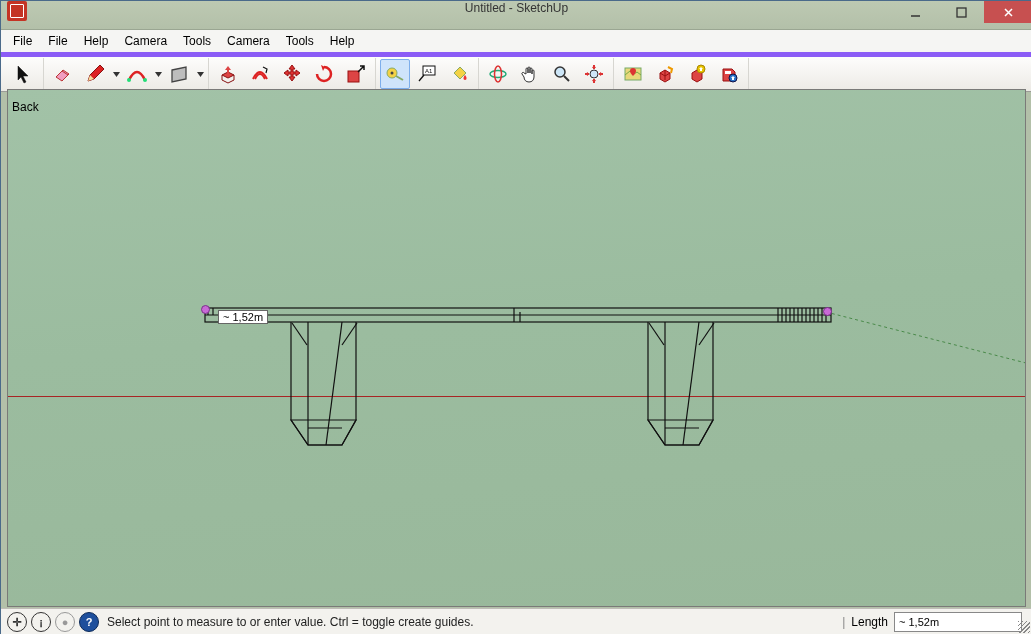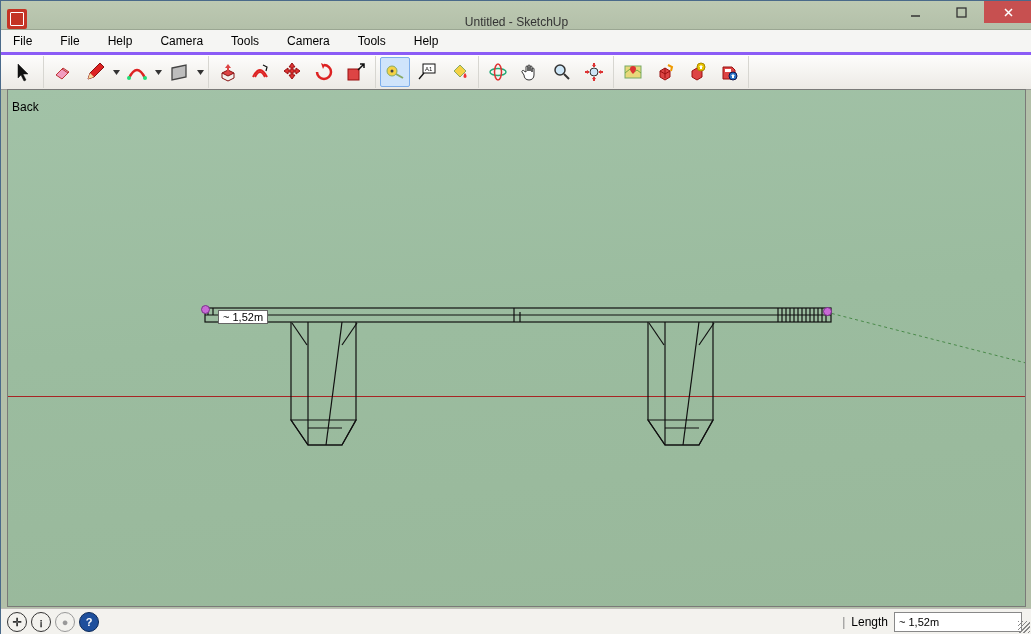--- a/index.html
+++ b/index.html
@@ -1,25 +1,25 @@
 <!DOCTYPE html>
 <html><head>
 <meta charset="utf-8">
 <style>
 html,body{margin:0;padding:0;font-family:"Segoe UI",Tahoma,sans-serif;font-size:12px;overflow:hidden;background:#c6c6c6}
 .window{width:1031px;height:634px;position:relative;background:#b3c0a9;border:1px solid #4a6a8a}
-.titlebar{height:28px;background:linear-gradient(#bdc9b2,#b3c0a9);display:flex;align-items:flex-end;position:relative;border-bottom:1px solid #9aa692}
+.titlebar{height:28px;background:linear-gradient(#bdc9b2,#b3c0a9);display:flex;align-items:flex-start;position:relative;border-bottom:1px solid #9aa692}
 .app-icon{width:20px;height:20px;margin-left:6px;background:#c43424;border-radius:2px;position:relative}
 .app-icon::after{content:"";position:absolute;inset:3px;border:1px solid #fff;border-radius:1px}
 .title-txt{position:absolute;left:50%;transform:translateX(-50%);color:#333}
 .win-btns{position:absolute;right:0;top:0;display:flex}
 .win-btn{width:46px;height:22px;display:flex;align-items:center;justify-content:center;color:#333}
 .win-btn.close{background:#c75050;color:#fff;width:48px}
 .win-btn svg{width:11px;height:11px}
-.menubar{height:22px;background:#f5f5f3;display:flex;align-items:center;padding:0 4px;gap:12px;border-bottom:3px solid #8b5cf6}
+.menubar{height:22px;background:#f5f5f3;display:flex;align-items:center;padding:0 4px;gap:0;border-bottom:5px solid #8b5cf6}
 .menu-item{padding:2px 8px;cursor:default}
 .toolbar{height:34px;background:linear-gradient(#fdfdfc,#eceae5);border-bottom:1px solid #9b9b97;display:flex;align-items:center;padding:0 4px;gap:0}
 .tb-group{display:flex;align-items:center;height:32px;padding:0 3px;border-right:1px solid #d7d6d1}
 .tb-btn{width:28px;height:28px;display:flex;align-items:center;justify-content:center;border:1px solid transparent;border-radius:2px;margin:0 1px;position:relative}
 .tb-btn.active{background:#cfe4fb;border-color:#7daeeb}
 .tb-btn svg{width:22px;height:22px}
 .dd{width:10px;display:flex;align-items:center;justify-content:center}
 .dd svg{width:7px;height:5px}
 .viewport{position:absolute;left:6px;right:6px;top:88px;bottom:28px;background:linear-gradient(175deg,#a2c2a7 0%,#9bbc9f 45%,#99b89b 100%);border:1px solid #7a7a78;overflow:hidden}
 .view-label{position:absolute;left:4px;top:10px;color:#000;background:rgba(255,255,255,0)}
@@ -291,20 +291,21 @@
     <div class="measure-tip">~ 1,52m</div>
   </div>
 
   <div class="statusbar">
     <div class="status-icons">
       <div class="sicon">✛</div>
       <div class="sicon">¡</div>
       <div class="sicon" style="color:#999;border-color:#999">●</div>
       <div class="sicon q">?</div>
     </div>
+    <div class="status-text">Select point to measure to or enter value.  Ctrl = toggle create guides.</div>
     <div class="status-right">
       <span style="color:#888">|</span>
       <span>Length</span>
       <div class="vcb">
           <span>~ 1,52m</span>
         </div>
     </div>
     <div class="grip"></div>
   </div>
 

